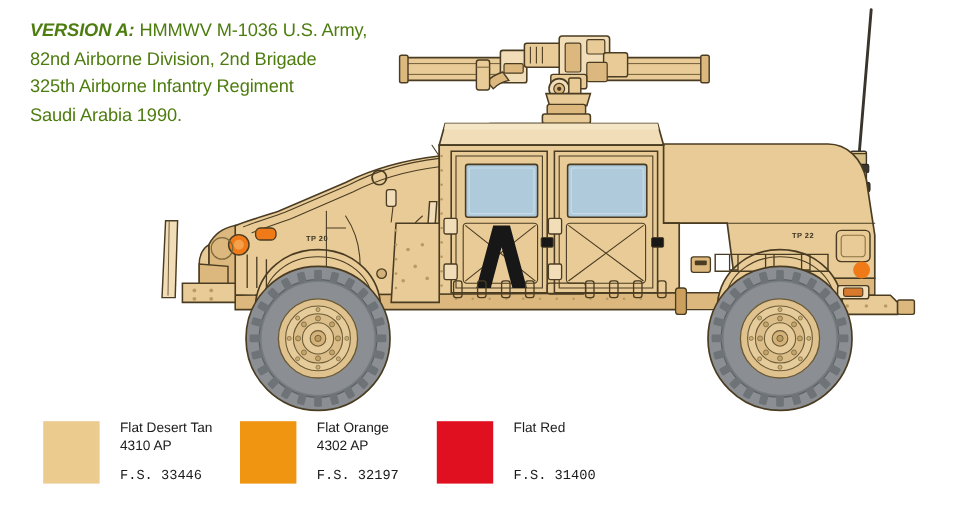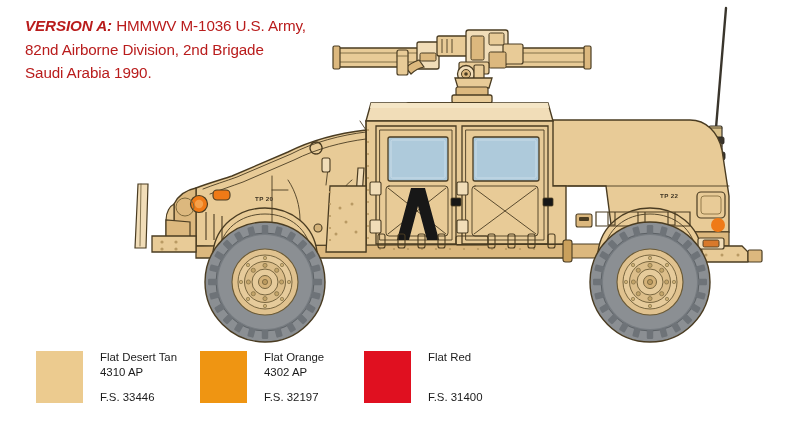--- a/index.html
+++ b/index.html
@@ -18,21 +18,21 @@
 
   
   #caption {
     position: absolute;
     left: 25px;
     top: 14px;
     width: 420px;
     font-size: 15.2px;
     line-height: 23.5px;
     letter-spacing: -0.1px;
-    color: #b91c1c;
+    color: #4d7c0f;
   }
   #caption .version-label {
     font-style: italic;
     font-weight: bold;
   }
   #caption .line { display: block; white-space: nowrap; }
 
   
   #artwork {
     position: absolute;
@@ -88,28 +88,30 @@
     white-space: nowrap;
   }
   .swatch-fs {
     position: absolute;
     left: 64px;
     top: 40px;
     font-size: 11.4px;
     line-height: 14px;
     color: #1b1b1b;
     white-space: nowrap;
+    font-family: Liberation Mono, monospace;
   }
 </style>
 </head>
 <body>
 
 <div id="caption">
   <span class="line"><span class="version-label">VERSION A:</span><span> HMMWV M-1036 U.S. Army,</span></span>
   <span class="line">82nd Airborne Division, 2nd Brigade</span>
+  <span class="line">325th Airborne Infantry Regiment</span>
   <span class="line">Saudi Arabia 1990.</span>
 </div>
 
 <svg id="artwork" viewBox="0 0 800 435" xmlns="http://www.w3.org/2000/svg">
   <defs>
     <style>
       .ol   { stroke:#4a3c22; stroke-width:1.3; stroke-linejoin:round; stroke-linecap:round; }
       .olt  { stroke:#4a3c22; stroke-width:0.9; fill:none; stroke-linecap:round; }
       .olf  { stroke:#6b5a35; stroke-width:0.8; fill:none; stroke-linecap:round; }
       .body { fill:#e8cb97; }

